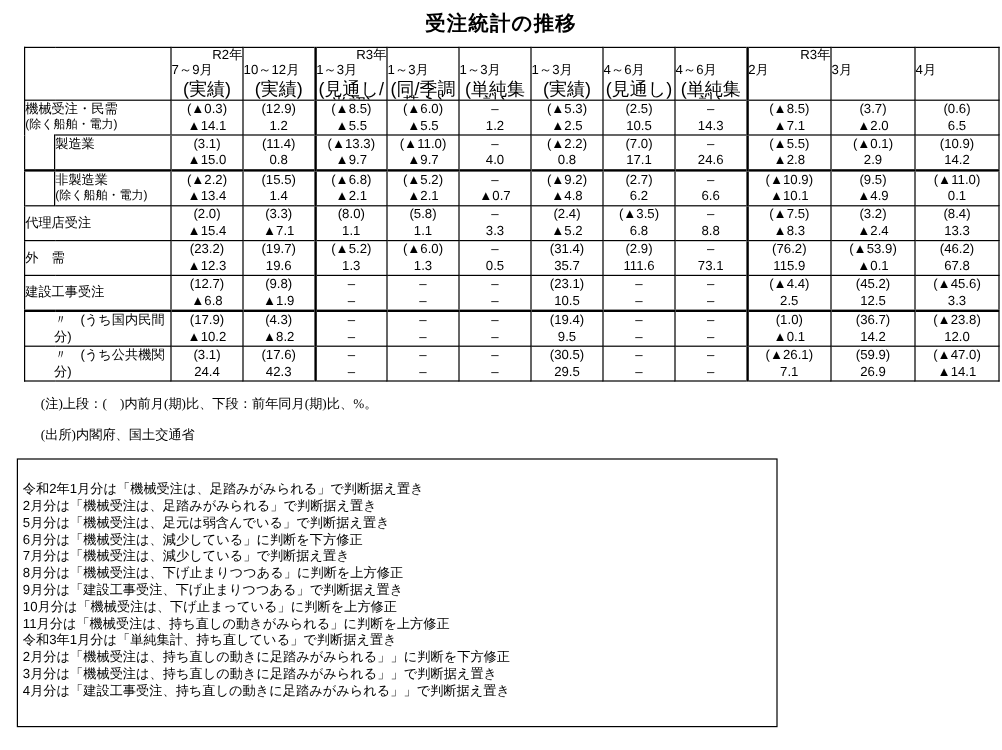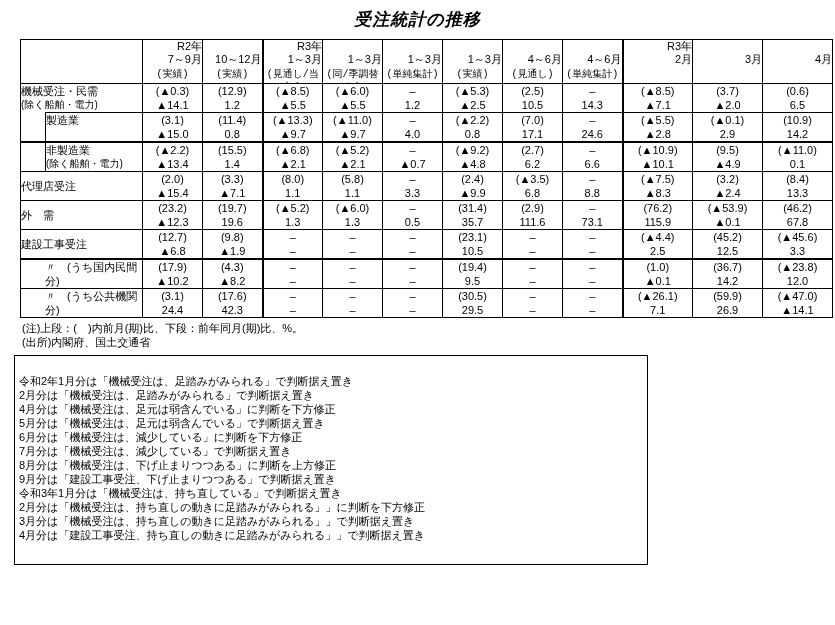--- a/index.html
+++ b/index.html
@@ -3,48 +3,48 @@
 <meta charset="utf-8">
 <style>
   html,body{margin:0;padding:0;background:#fff;}
   body{
     width:835px;height:625px;overflow:hidden;
     font-family:"Liberation Sans","DejaVu Sans",sans-serif;
     color:#000;-webkit-font-smoothing:antialiased;
   }
   .page-title{
     text-align:center;font-size:17px;font-weight:bold;
-    margin:8px 0 8px 0;letter-spacing:1px;font-style:italic;
+    margin:8px 0 8px 0;letter-spacing:1px;
   }
   table.stats{
     border-collapse:collapse;table-layout:fixed;
     margin-left:20px;width:812px;
   }
   table.stats th,table.stats td{
     border:1px solid #000;padding:0;font-weight:normal;
     font-size:11px;line-height:13px;overflow:hidden;
   }
   th.corner{border:1px solid #000;}
   .hdr .era{height:13px;text-align:right;padding-left:2px;}
-  .hdr .period{height:15px;text-align:right;}
-  .hdr .note{height:15px;text-align:center;font-size:10px;font-family:Liberation Mono, monospace;}
+  .hdr .period{height:15px;text-align:left;}
+  .hdr .note{height:15px;text-align:center;font-size:15px;}
   td.cell{height:28px;}
   .cv{height:14px;line-height:14px;text-align:center;}
   td.labelcell{padding-left:3px;vertical-align:middle;}
   td.labelcell.vtop{vertical-align:top;}
   .lab{line-height:14px;}
   .sublab{line-height:14px;font-size:10px;}
   td.ditto .lab{padding-left:24px;}
   td.indentcell{border-right:none;}
   .no-top{border-top:none !important;}
   .no-bottom{border-bottom:none !important;margin-left:12px;}
   .thick-top{border-top:2.5px solid #000 !important;}
   .thick-left{border-left:2.5px solid #000 !important;}
   .notes{margin:3px 0 0 22px;font-size:11px;line-height:14px;}
-  .notes div{margin:0;}
+  .notes div{margin:12px;font-family:Liberation Serif, serif;}
   .judgement-box{
     margin:6px 0 0 14px;width:620px;
     border:1.5px solid #000;
     padding:18px 8px 22px 4px;
     font-size:11px;line-height:14px;
   }
 </style>
 </head>
 <body>
 
@@ -297,21 +297,21 @@
         <td class="cell">
           <div class="cv">(5.8)</div>
           <div class="cv">1.1</div>
         </td>
         <td class="cell">
           <div class="cv">–</div>
           <div class="cv">3.3</div>
         </td>
         <td class="cell">
           <div class="cv">(2.4)</div>
-          <div class="cv">▲9.9</div>
+          <div class="cv">▲5.2</div>
         </td>
         <td class="cell">
           <div class="cv">(▲3.5)</div>
           <div class="cv">6.8</div>
         </td>
         <td class="cell">
           <div class="cv">–</div>
           <div class="cv">8.8</div>
         </td>
         <td class="cell thick-left">
@@ -527,23 +527,24 @@
 </table>
 
 <div class="notes">
   <div>(注)上段：(　)内前月(期)比、下段：前年同月(期)比、%。</div>
   <div>(出所)内閣府、国土交通省</div>
 </div>
 
 <div class="judgement-box">
     <div class="boxline">令和2年1月分は「機械受注は、足踏みがみられる」で判断据え置き</div>
     <div class="boxline">2月分は「機械受注は、足踏みがみられる」で判断据え置き</div>
-    <div class="boxline">4月分は「機械受注は、足元は弱含んでいる」に判断を下方修正</div>
     <div class="boxline">5月分は「機械受注は、足元は弱含んでいる」で判断据え置き</div>
     <div class="boxline">6月分は「機械受注は、減少している」に判断を下方修正</div>
     <div class="boxline">7月分は「機械受注は、減少している」で判断据え置き</div>
     <div class="boxline">8月分は「機械受注は、下げ止まりつつある」に判断を上方修正</div>
     <div class="boxline">9月分は「建設工事受注、下げ止まりつつある」で判断据え置き</div>
-    <div class="boxline">令和3年1月分は「機械受注は、持ち直している」で判断据え置き</div>
+    <div class="boxline">10月分は「機械受注は、下げ止まっている」に判断を上方修正</div>
+    <div class="boxline">11月分は「機械受注は、持ち直しの動きがみられる」に判断を上方修正</div>
+    <div class="boxline">令和3年1月分は「単純集計、持ち直している」で判断据え置き</div>
     <div class="boxline">2月分は「機械受注は、持ち直しの動きに足踏みがみられる」」に判断を下方修正</div>
     <div class="boxline">3月分は「機械受注は、持ち直しの動きに足踏みがみられる」」で判断据え置き</div>
     <div class="boxline">4月分は「建設工事受注、持ち直しの動きに足踏みがみられる」」で判断据え置き</div>
   </div>
 
 </body></html>

